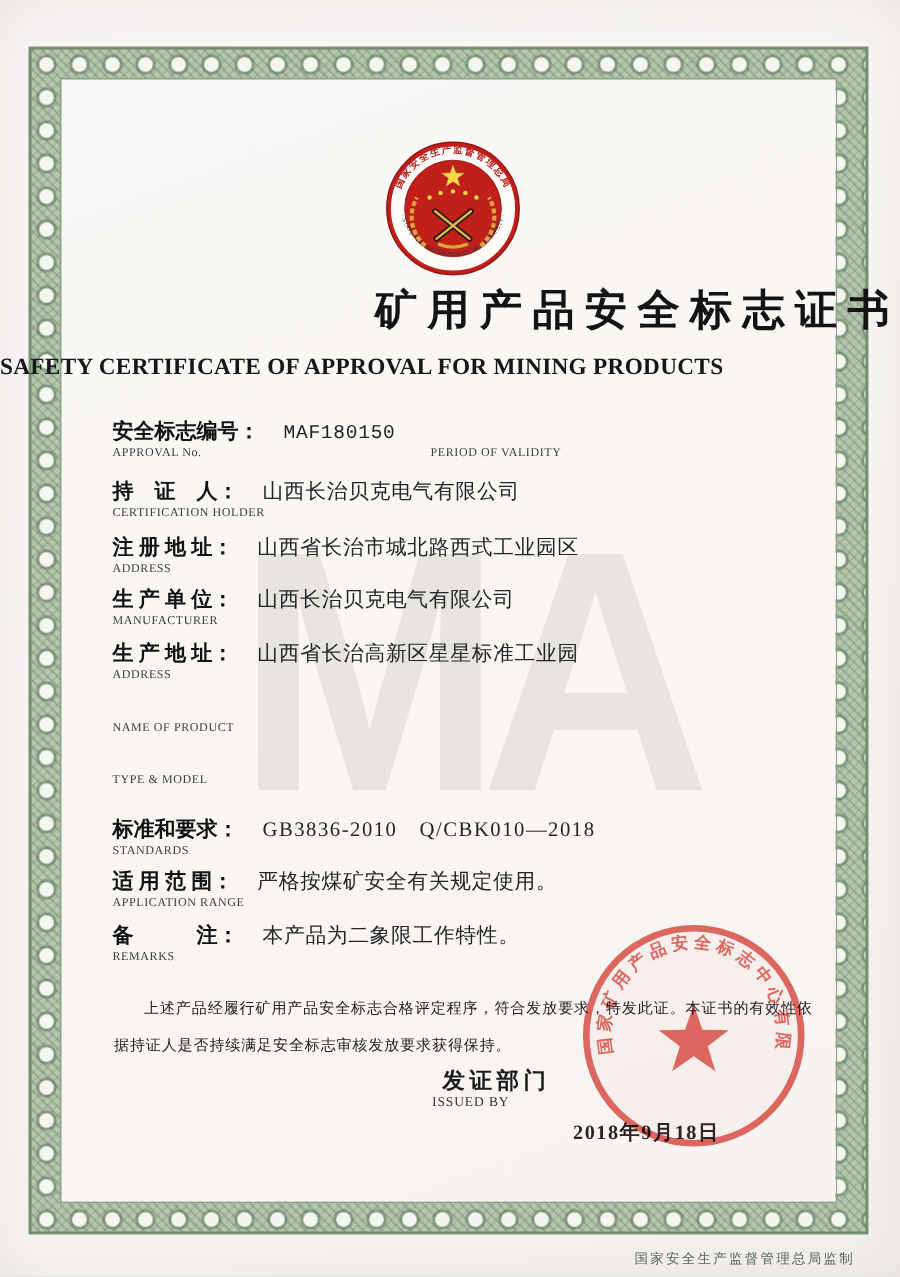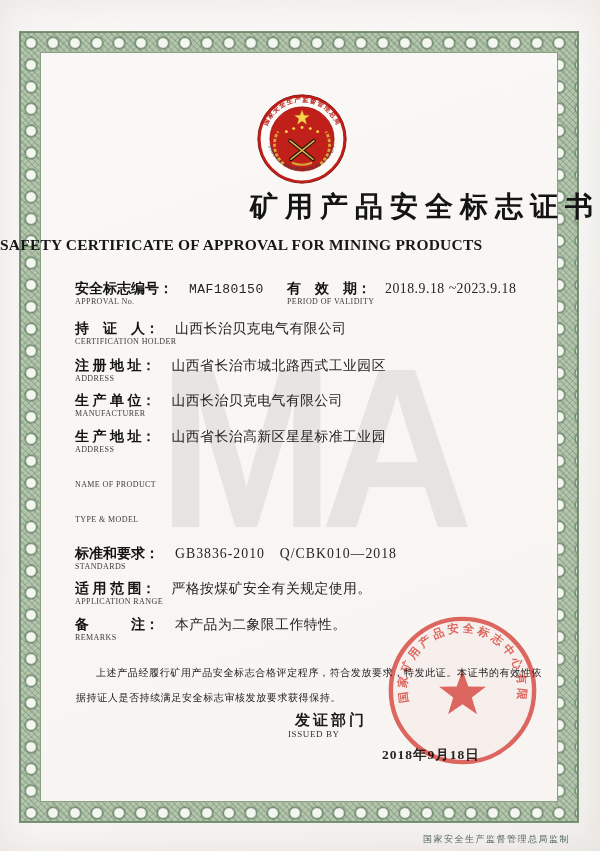--- a/index.html
+++ b/index.html
@@ -136,23 +136,20 @@
     </svg>
 
     <div class="title">矿用产品安全标志证书</div>
     <div class="subtitle">SAFETY CERTIFICATE OF APPROVAL FOR MINING PRODUCTS</div>
 
     <div class="row" style="top:279px">
       <span class="lab">安全标志编号：</span><span class="val" style="font-family:'Liberation Mono','DejaVu Sans Mono',monospace;font-size:13px;">MAF180150</span>
     </div>
     <div class="cap" style="top:297px">APPROVAL No.</div>
 
-    <div class="row col2" style="top:279px">
-      <span class="lab">有　效　期：</span><span class="val" style="margin-left:14px;">2018.9.18 ~2023.9.18</span>
-    </div>
     <div class="cap col2" style="top:297px">PERIOD OF VALIDITY</div>
 
     <div class="row" style="top:319px">
       <span class="lab">持　证　人：</span><span class="val">山西长治贝克电气有限公司</span>
     </div>
     <div class="cap" style="top:337px">CERTIFICATION HOLDER</div>
 
     <div class="row" style="top:356px">
       <span class="lab">注 册 地 址：</span><span class="val">山西省长治市城北路西式工业园区</span>
     </div>

